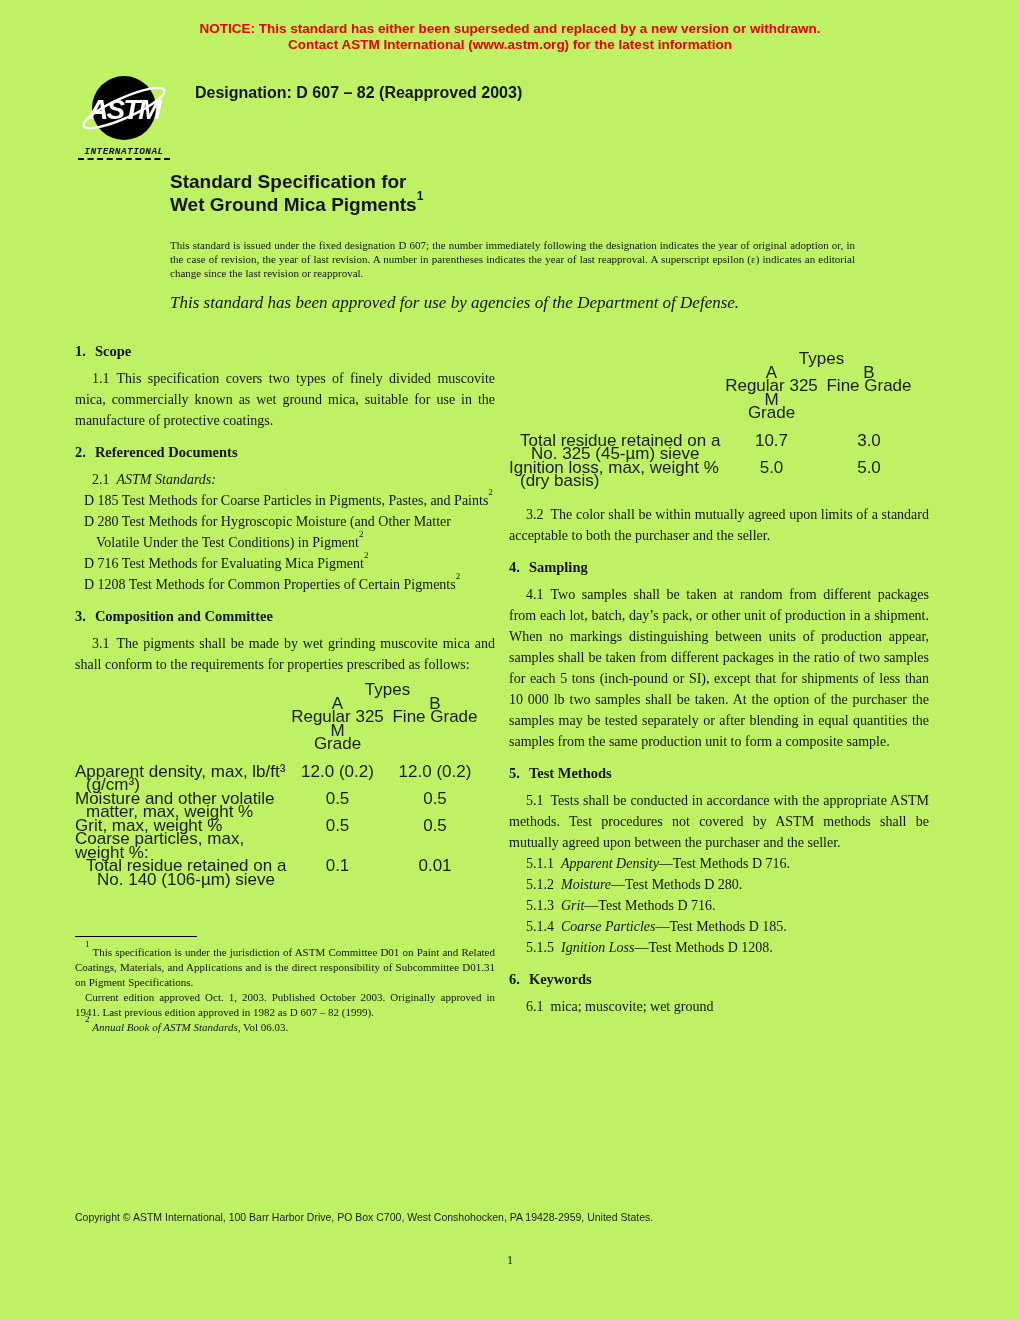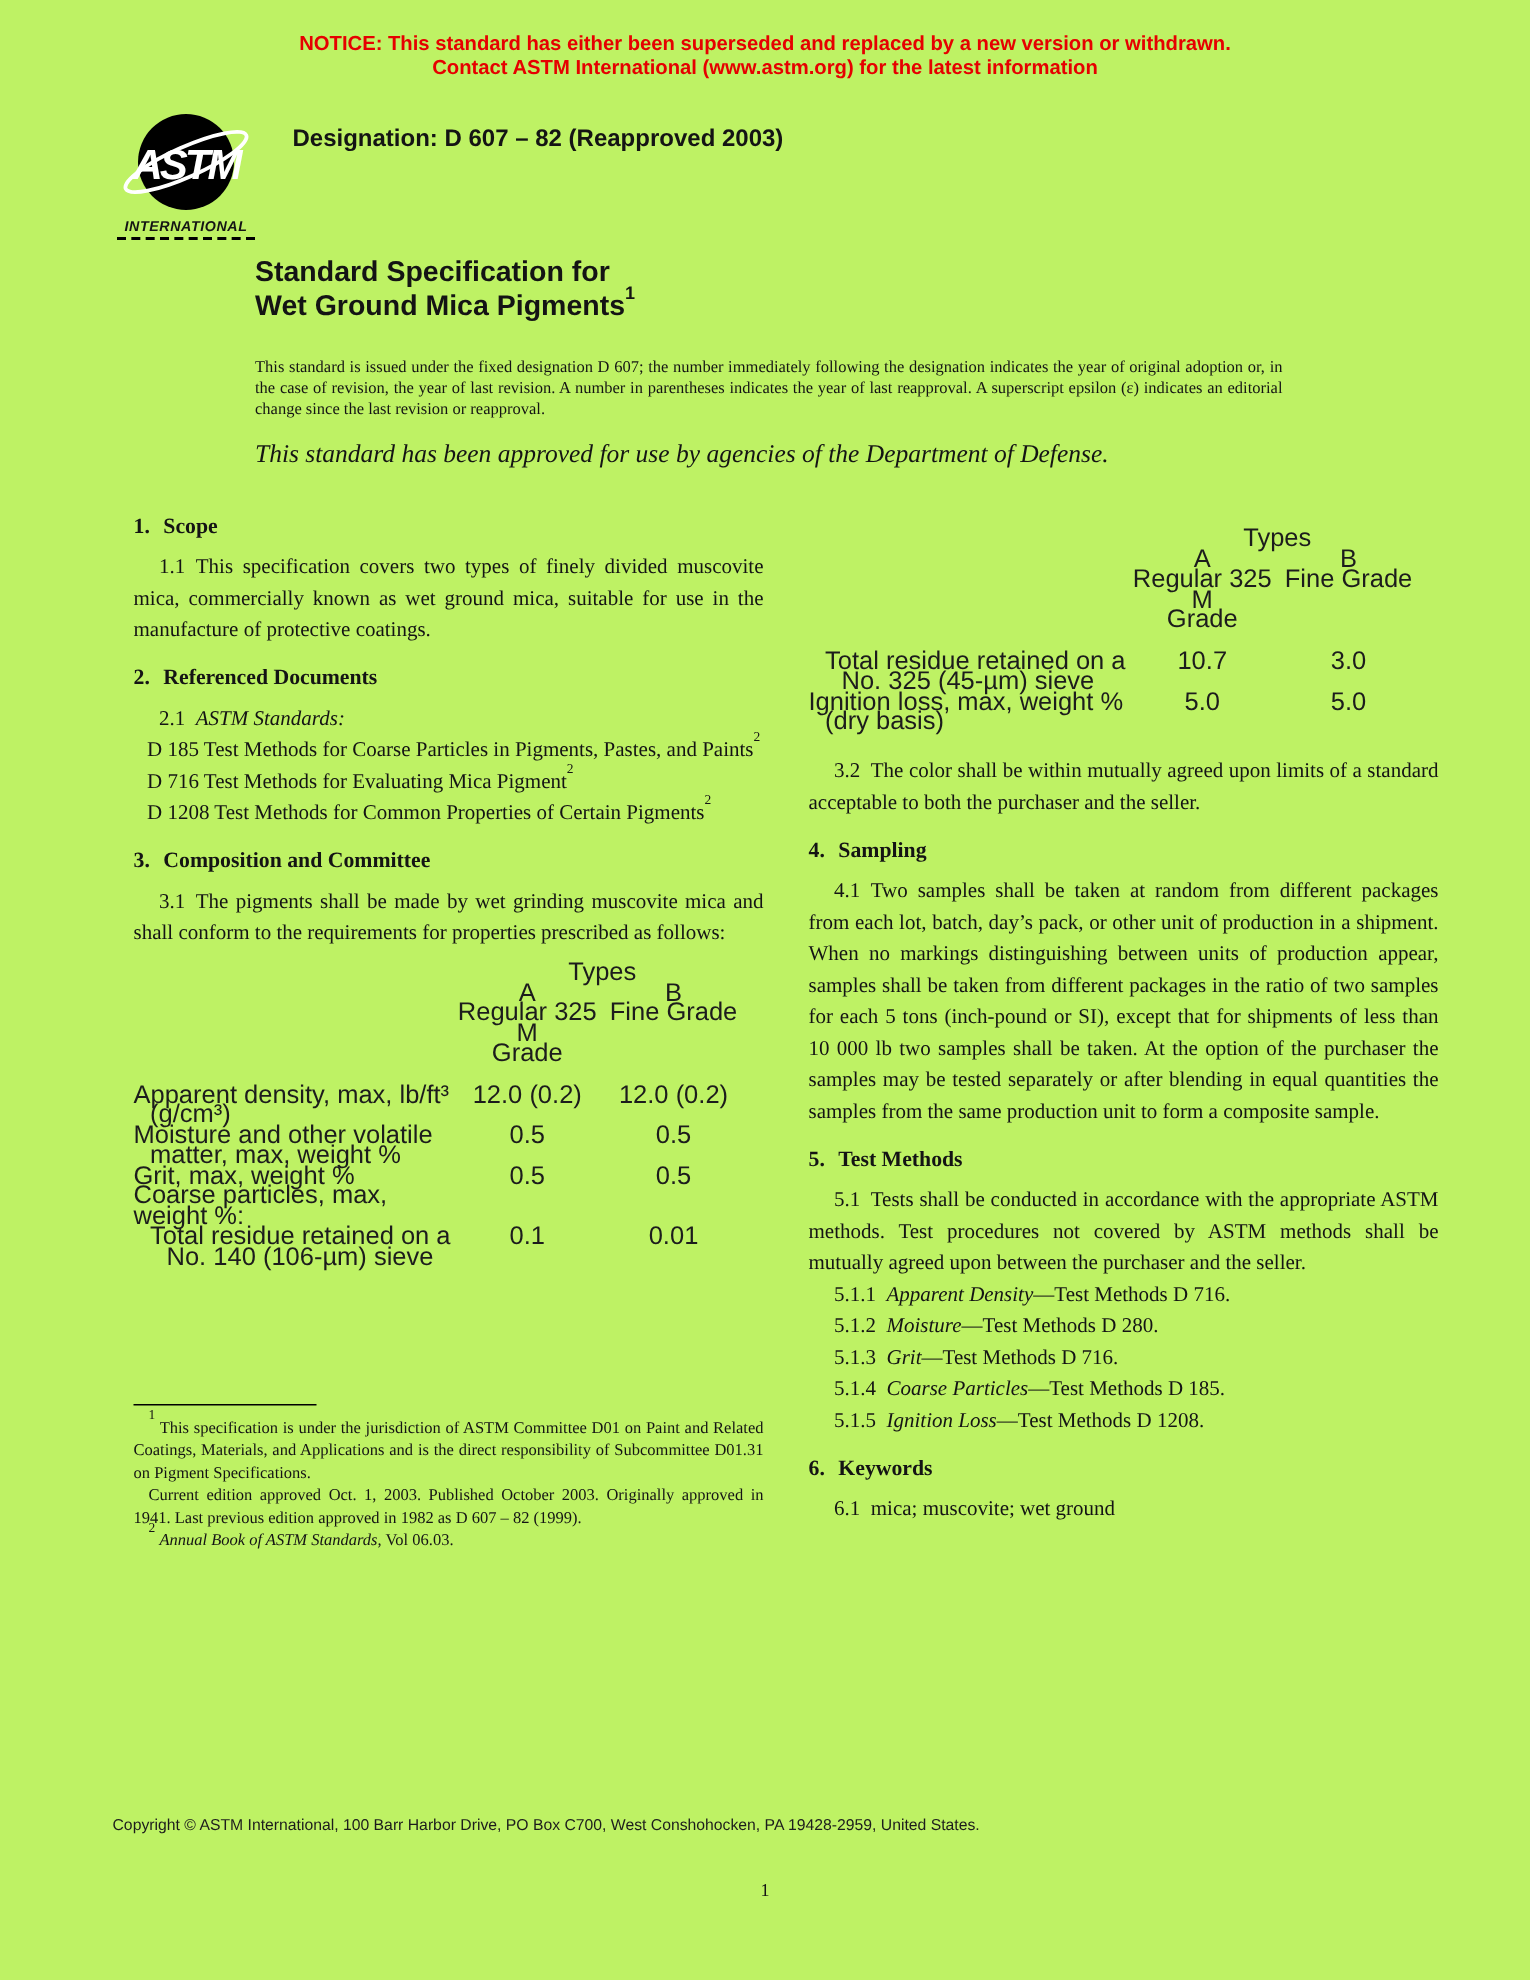--- a/index.html
+++ b/index.html
@@ -14,35 +14,35 @@
   .notice {
     position:absolute; top:21px; left:0; width:100%; text-align:center;
     font-family:"Liberation Sans", sans-serif; font-weight:700;
     font-size:13.5px; line-height:16px; color:var(--notice-red);
   }
   
   .masthead { position:absolute; top:74px; left:78px; display:flex; align-items:flex-start; }
   .logo { width:92px; text-align:center; }
   .logo svg { display:block; margin:0 auto; }
   .logo-sub {
-    font-family:Liberation Sans, sans-serif; font-weight:700; font-style:italic;
+    font-family:Liberation Mono, monospace; font-weight:700; font-style:italic;
     font-size:9.5px; letter-spacing:.4px; border-bottom:2px dashed #000; padding-bottom:1px;
   }
   .designation {
     margin-left:25px; padding-top:10px;
     font-family:"Liberation Sans", sans-serif; font-weight:700; font-size:16px;
   }
   
   .title-block { position:absolute; top:170px; left:170px; width:685px; }
   .doc-title { font-family:"Liberation Sans", sans-serif; font-weight:700; font-size:19px; line-height:23px; }
   .doc-title sup { font-size:12px; }
   .preamble { margin-top:22px; font-size:11px; line-height:14px; text-align:justify; }
   .approval { margin-top:13px; font-size:17px; font-style:italic; }
   
-  .columns { position:absolute; top:340px; left:75px; width:870px; display:flex; gap:30px;margin-left:14px; }
+  .columns { position:absolute; top:340px; left:75px; width:870px; display:flex; gap:14px; }
   .col { width:420px; }
   .col-left { height:695px; display:flex; flex-direction:column; }
   .sec-heading { font-size:14.5px; font-weight:700; margin:13px 0 8px; }
   .sec-heading .hnum { margin-right:9px; }
   .sec-heading.first { margin-top:3px; }
   .body-para { margin:0; font-size:14px; line-height:21px; text-align:justify; text-indent:17px; }
   .pnum { margin-right:7px; }
   sup { font-size:9px; line-height:0; position:relative; top:-4px; }
   .ref-list { margin:0; }
   .ref-item { font-size:14px; line-height:21px; margin-left:9px; padding-left:12px; text-indent:-12px; }
@@ -109,20 +109,21 @@
       </p>
 
       <div class="sec-heading">
         <span class="hnum">2.</span><span>Referenced Documents</span>
       </div>
       <p class="body-para">
         <span class="pnum">2.1</span><em>ASTM Standards:</em>
       </p>
       <div class="ref-list" id="ref-list">
           <div class="ref-item">D 185 Test Methods for Coarse Particles in Pigments, Pastes, and Paints<sup>2</sup></div>
+          <div class="ref-item">D 280 Test Methods for Hygroscopic Moisture (and Other Matter Volatile Under the Test Conditions) in Pigment<sup>2</sup></div>
           <div class="ref-item">D 716 Test Methods for Evaluating Mica Pigment<sup>2</sup></div>
           <div class="ref-item">D 1208 Test Methods for Common Properties of Certain Pigments<sup>2</sup></div>
         </div>
 
       <div class="sec-heading">
         <span class="hnum">3.</span><span>Composition and Committee</span>
       </div>
       <p class="body-para">
         <span class="pnum">3.1</span><span>The pigments shall be made by wet grinding muscovite mica and shall conform to the requirements for properties prescribed as follows:</span>
       </p>

